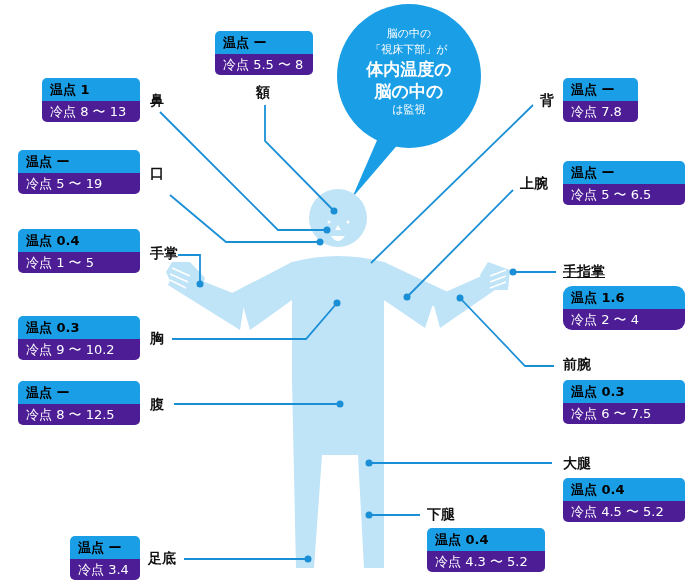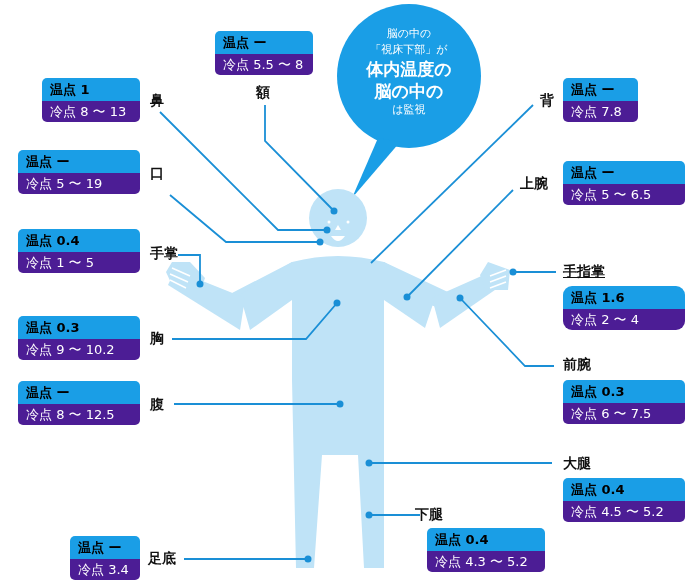--- a/index.html
+++ b/index.html
@@ -182,19 +182,19 @@
     <div class="warm">温点 0.3</div>
     <div class="cold">冷点 6 〜 7.5</div>
   </div>
 
   <div class="label" style="left:563px; top:455px;">大腿</div>
   <div class="box" style="left:563px; top:478px; width:122px;">
     <div class="warm">温点 0.4</div>
     <div class="cold">冷点 4.5 〜 5.2</div>
   </div>
 
-  <div class="label" style="left:415px; top:506px;text-align:right;">下腿</div>
+  <div class="label" style="left:427px; top:506px;text-align:right;">下腿</div>
   <div class="box" style="left:427px; top:528px; width:118px;">
     <div class="warm">温点 0.4</div>
     <div class="cold">冷点 4.3 〜 5.2</div>
   </div>
 
 </div>
 
 </body></html>

